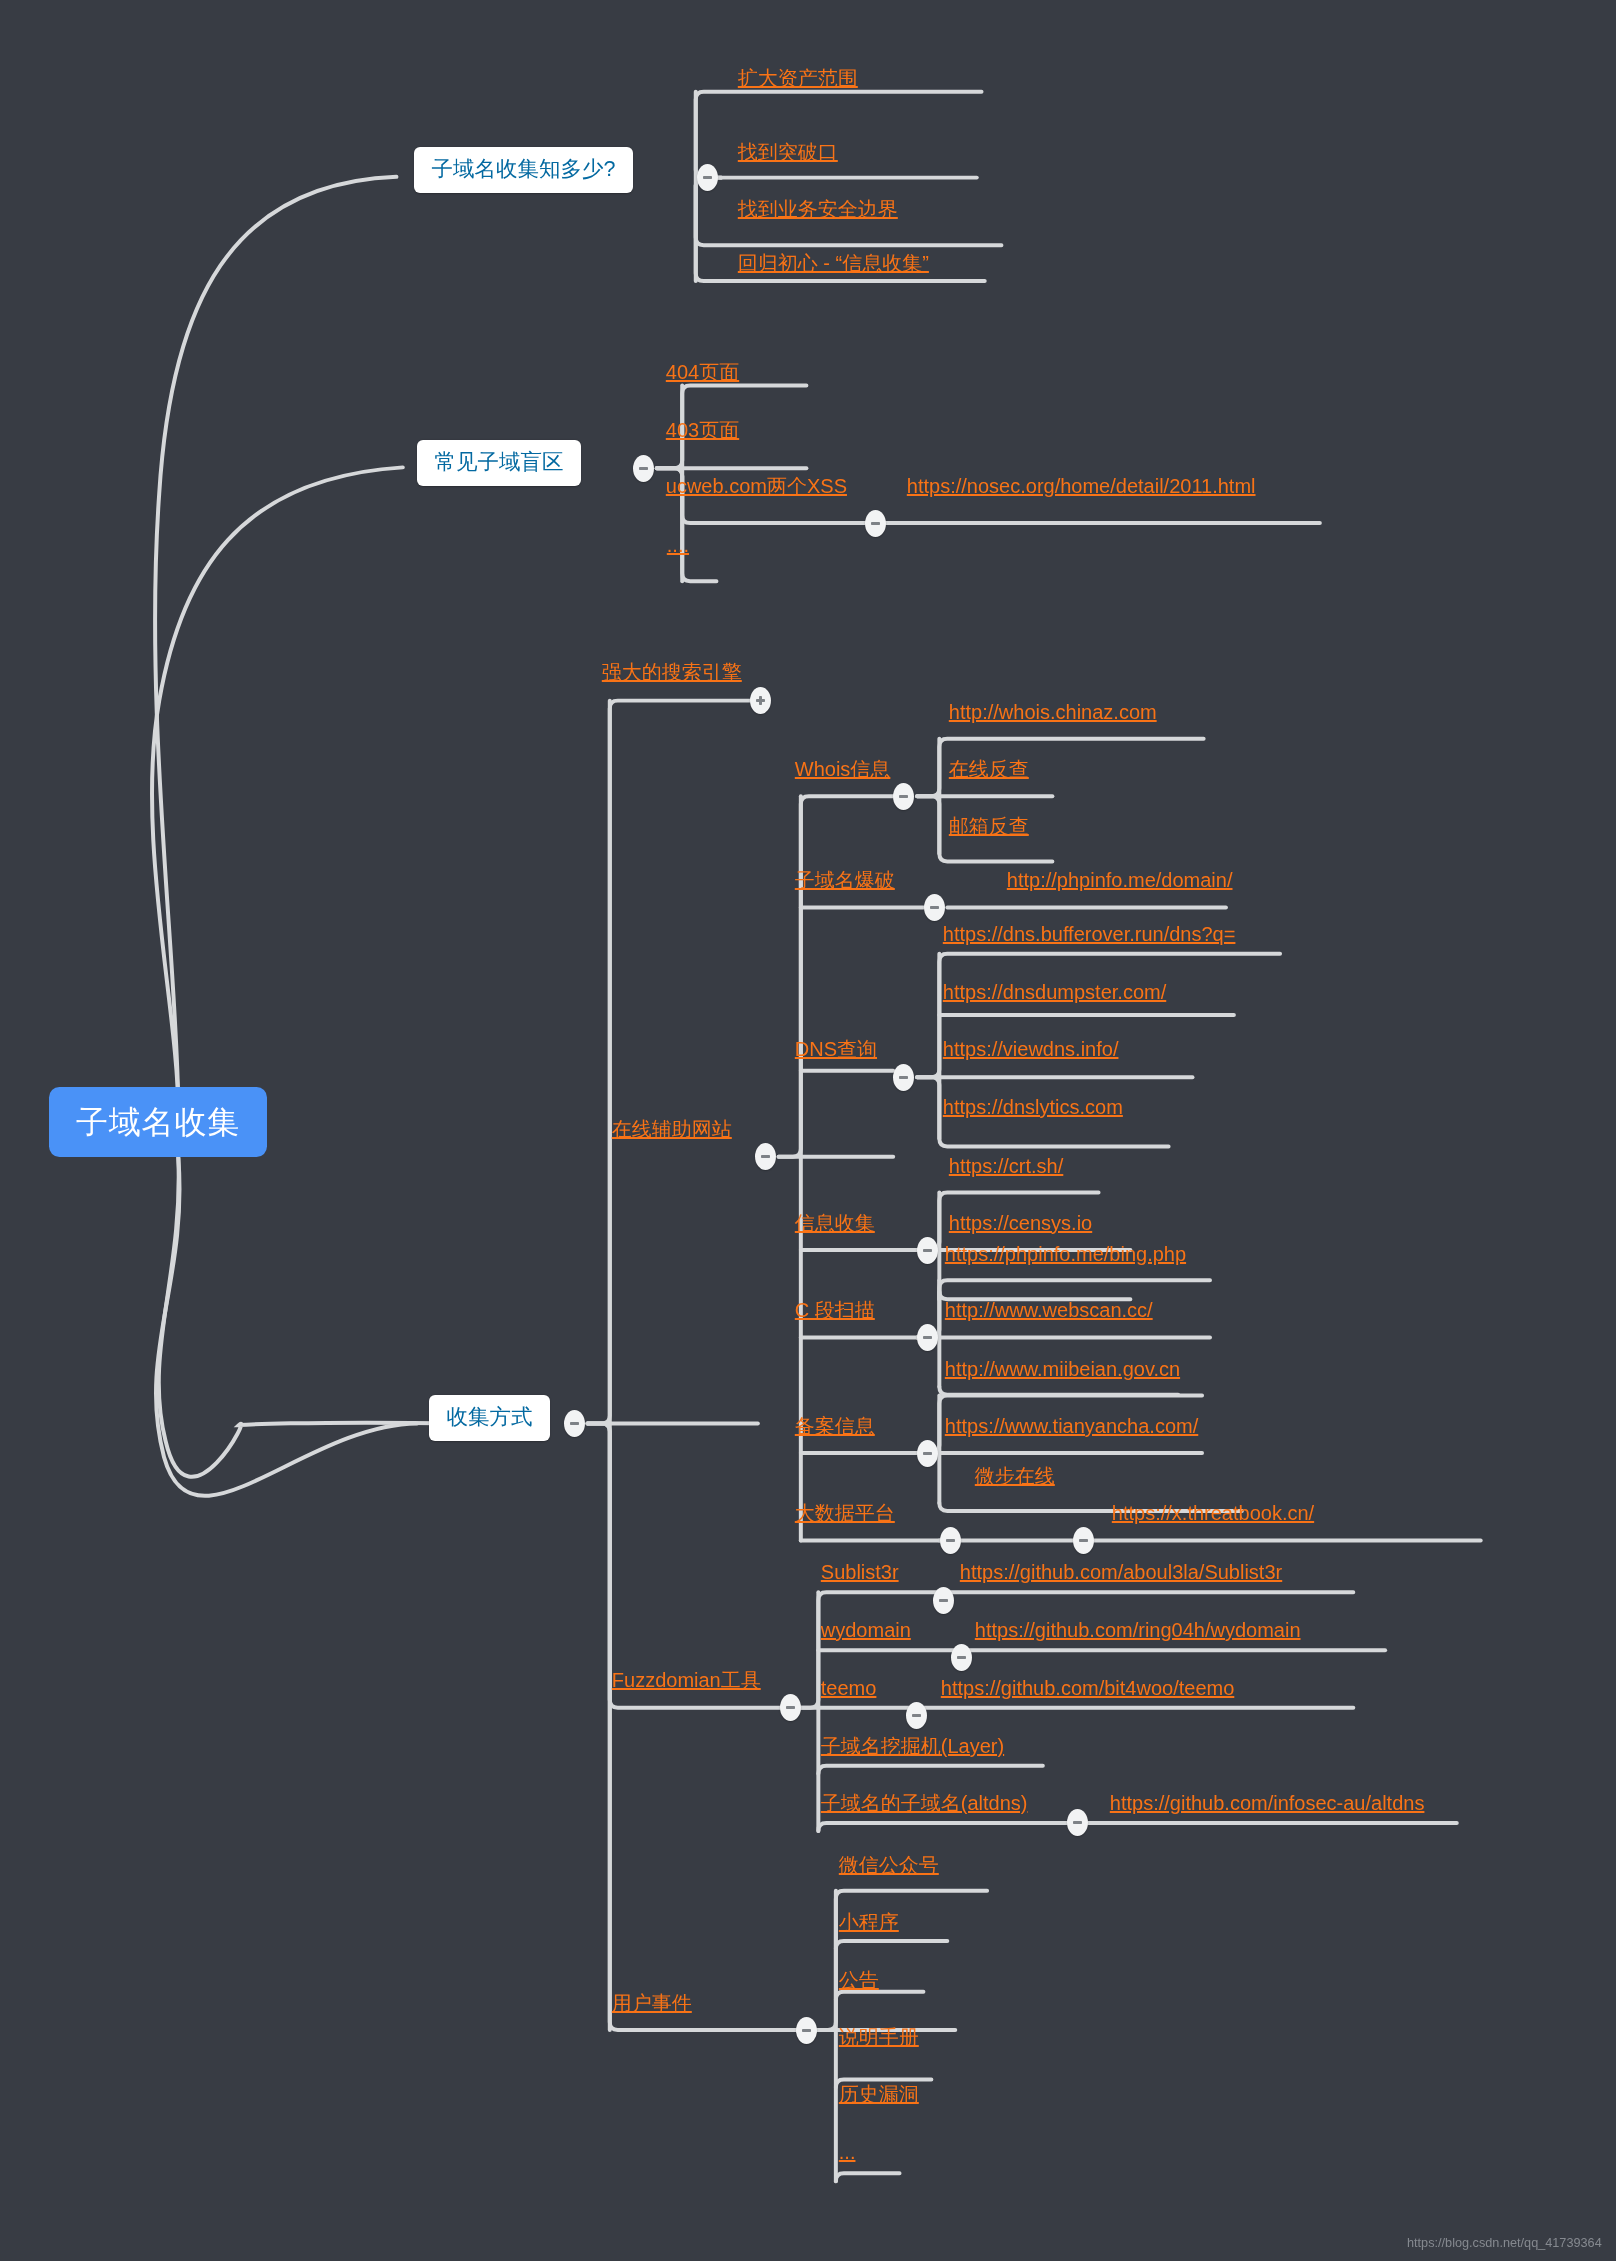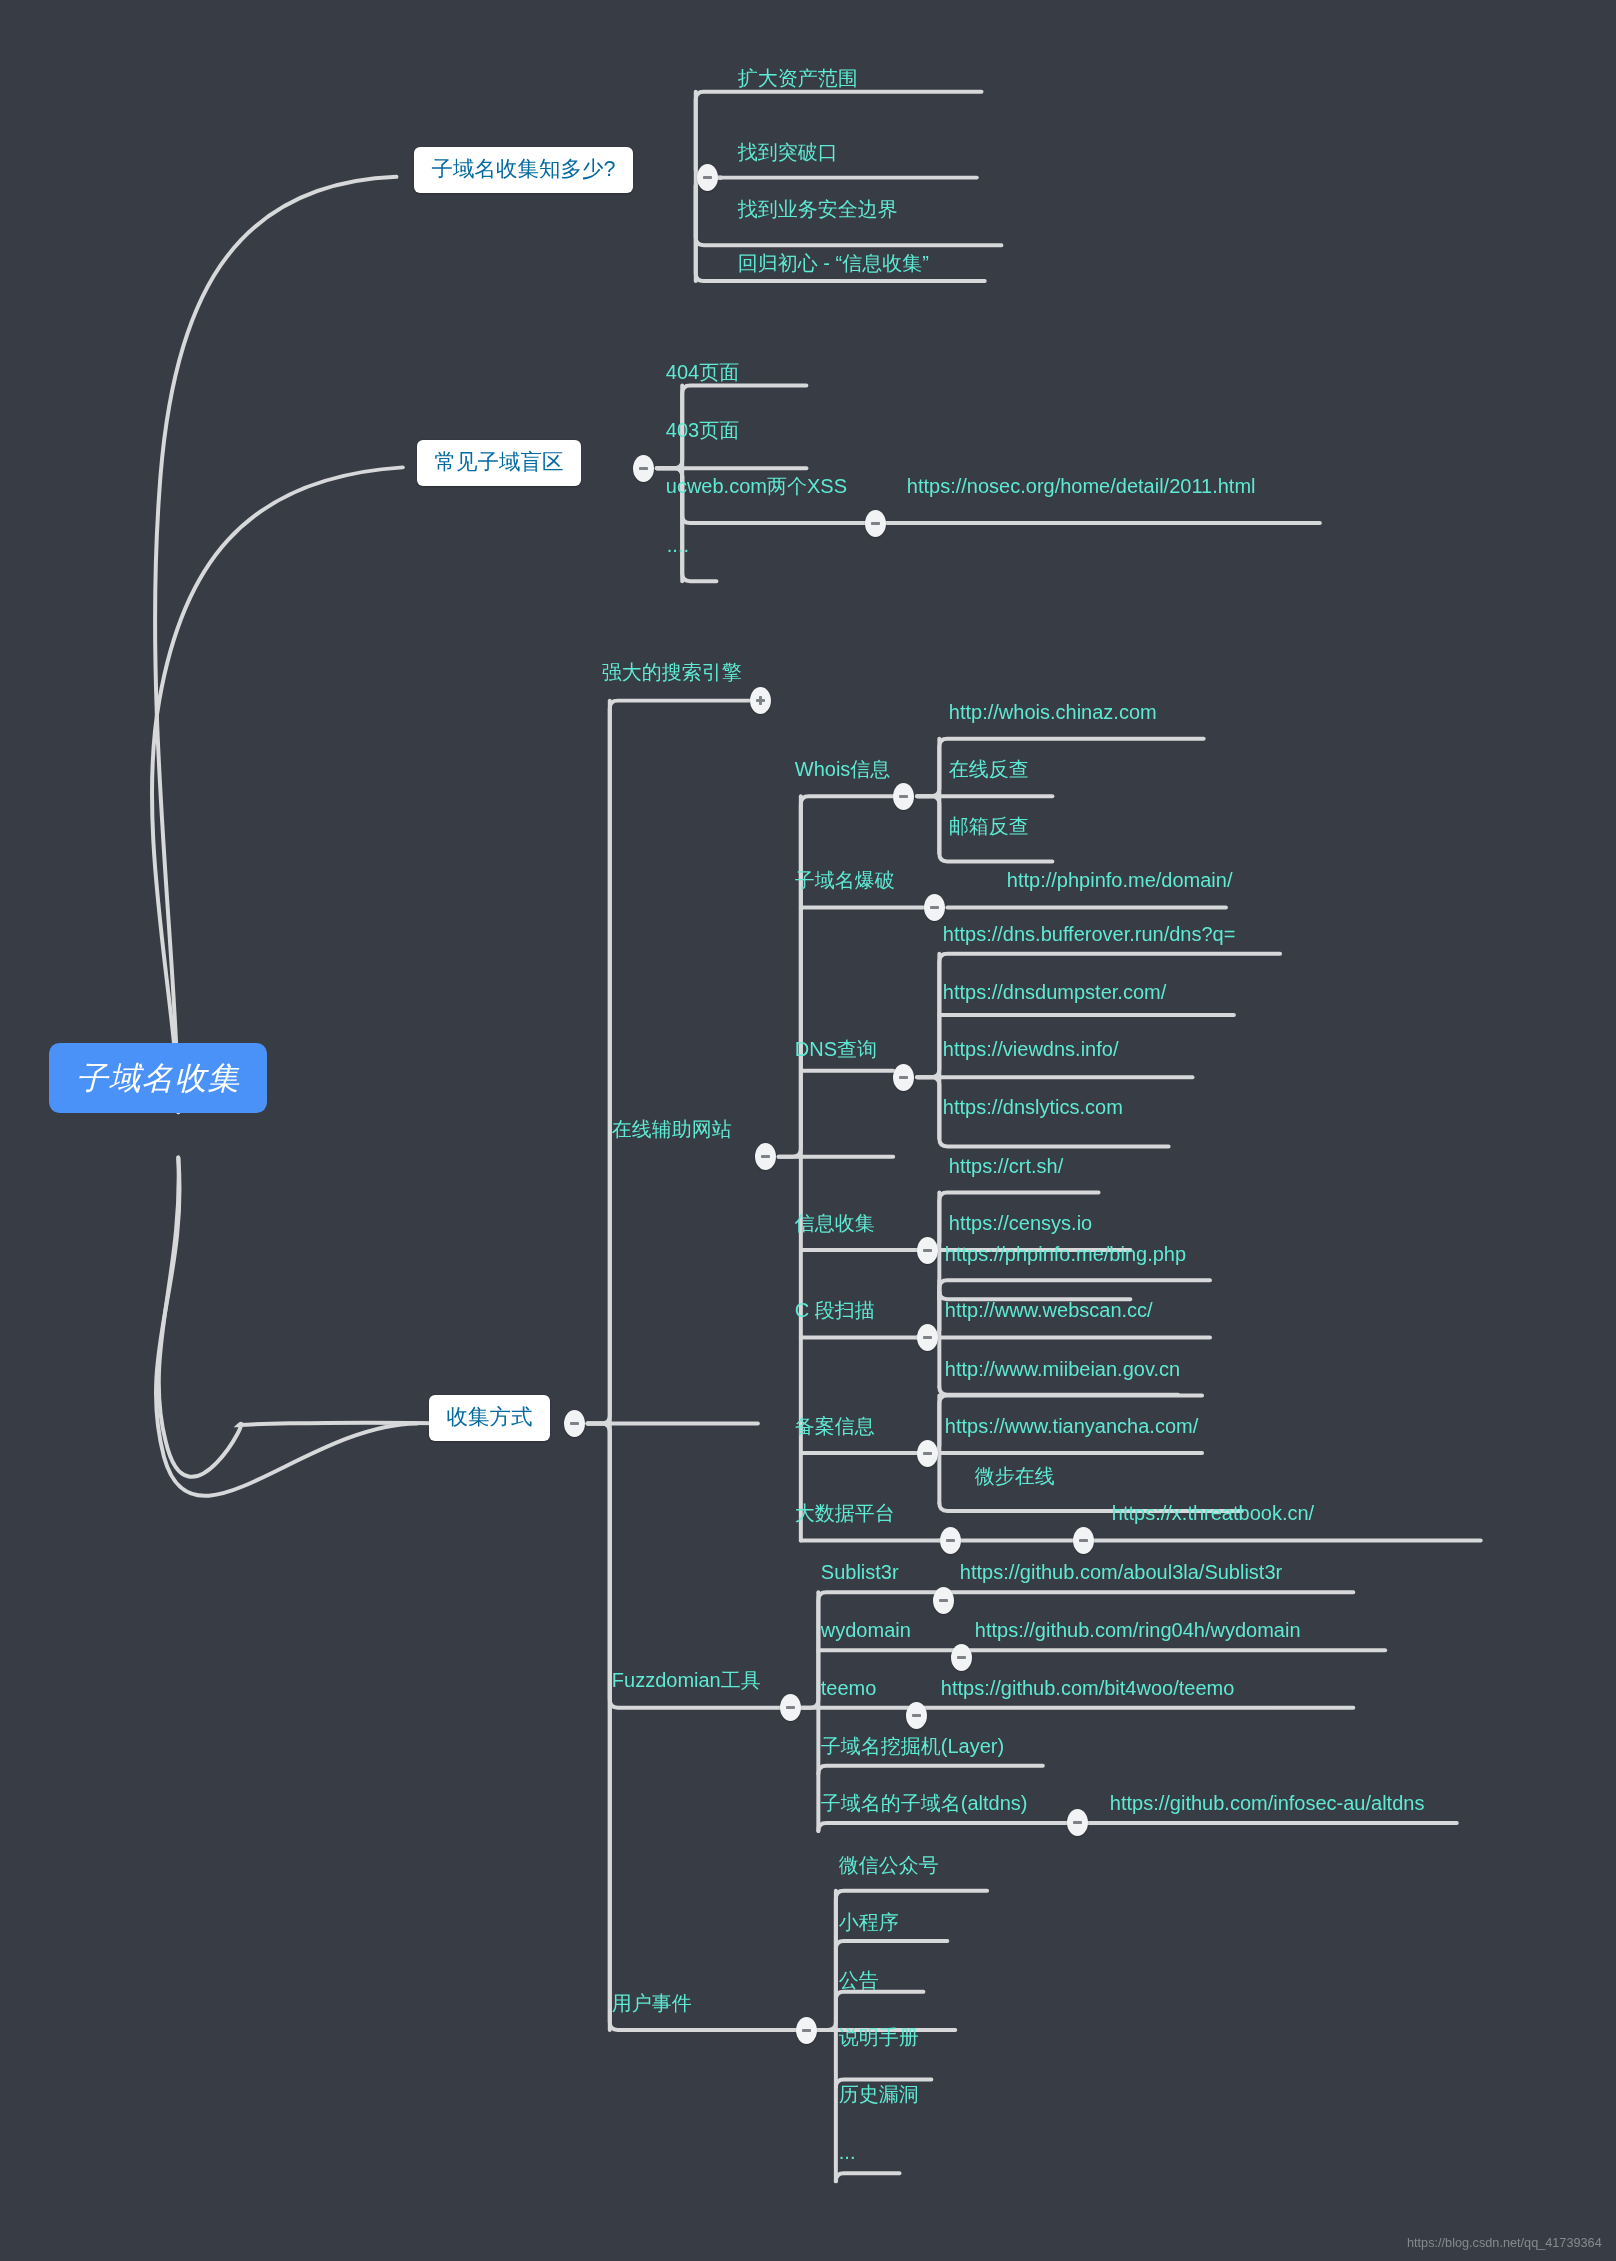--- a/index.html
+++ b/index.html
@@ -27,22 +27,23 @@
   }
   .root{
     background:#4a92f7;color:#ffffff;
     border-radius:10.4px;
     padding:17.5px 27px;
     font-size:32px;line-height:1.1;
     letter-spacing:0.8px;
   }
   
   .plain{
-    color:#5eead4;font-size:20px;line-height:1;
+    color:#f97316;font-size:20px;line-height:1;
     padding:0 4.8px 0 4.8px;
+    text-decoration:underline;
   }
 
   
   .toggle{
     position:absolute;width:21px;height:27px;
     border-radius:50%;
     background:#f2f3f4;
     box-shadow:0 0.8px 1.6px rgba(0,0,0,.3);
     display:flex;align-items:center;justify-content:center;
     cursor:pointer;
@@ -145,21 +146,21 @@
       <path d="M1022,2550 L1040,2550 Q1050,2550 1050,2540 L1050,2385 Q1050,2375 1060,2375 L1240,2375"></path>
       <path d="M1022,2550 L1200,2550"></path>
       <path d="M1050,2375 L1050,2740"></path>
       <path d="M1050,2448 Q1050,2438 1060,2438 L1190,2438"></path>
       <path d="M1050,2512 Q1050,2502 1060,2502 L1160,2502"></path>
       <path d="M1050,2622 Q1050,2612 1060,2612 L1170,2612"></path>
       <path d="M1050,2740 Q1050,2730 1060,2730 L1130,2730"></path>
     </g>
   </svg>
 
-  <div class="node" style="left:49px;top:1043px;font-style:italic;">
+  <div class="node" style="left:49px;top:1087px;">
     <div class="root txt">子域名收集</div>
   </div>
 
   <div class="node" style="left:414px;top:147px;">
     <div class="boxed txt">子域名收集知多少?</div>
   </div>
   <div class="toggle" style="left:697px;top:164px;">
     <span class="bar h"></span>
   </div>
 

